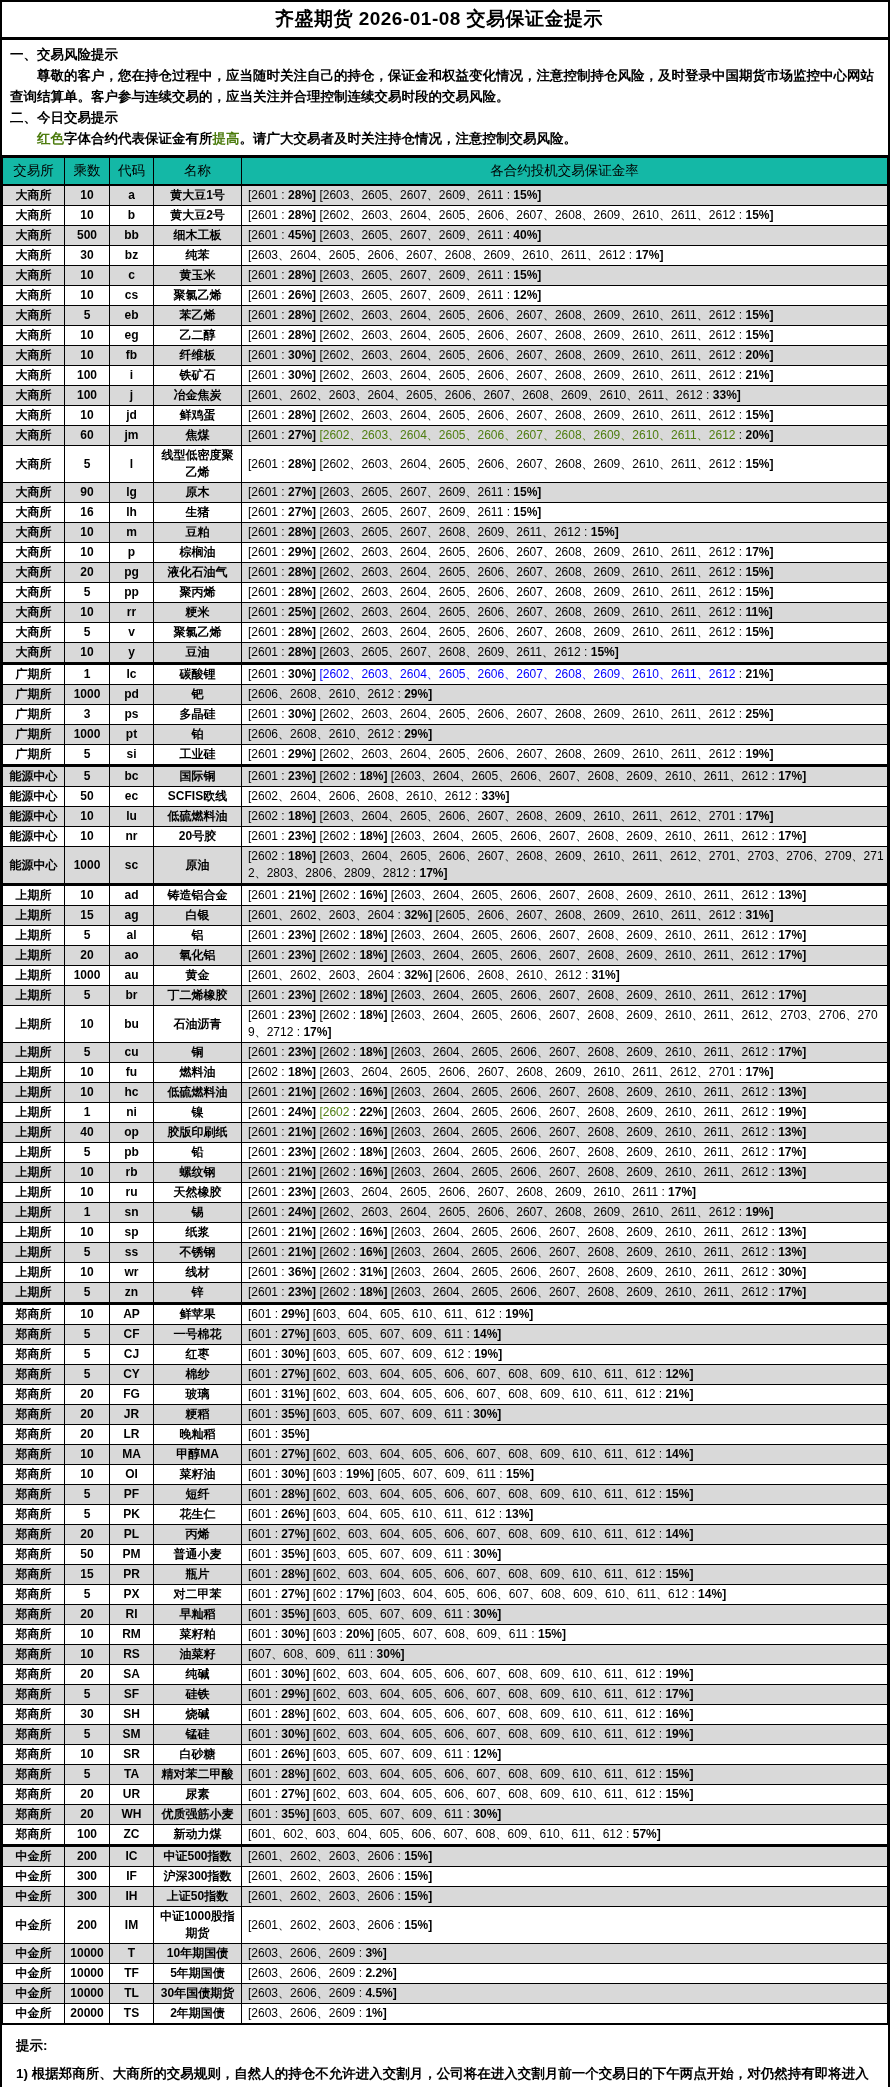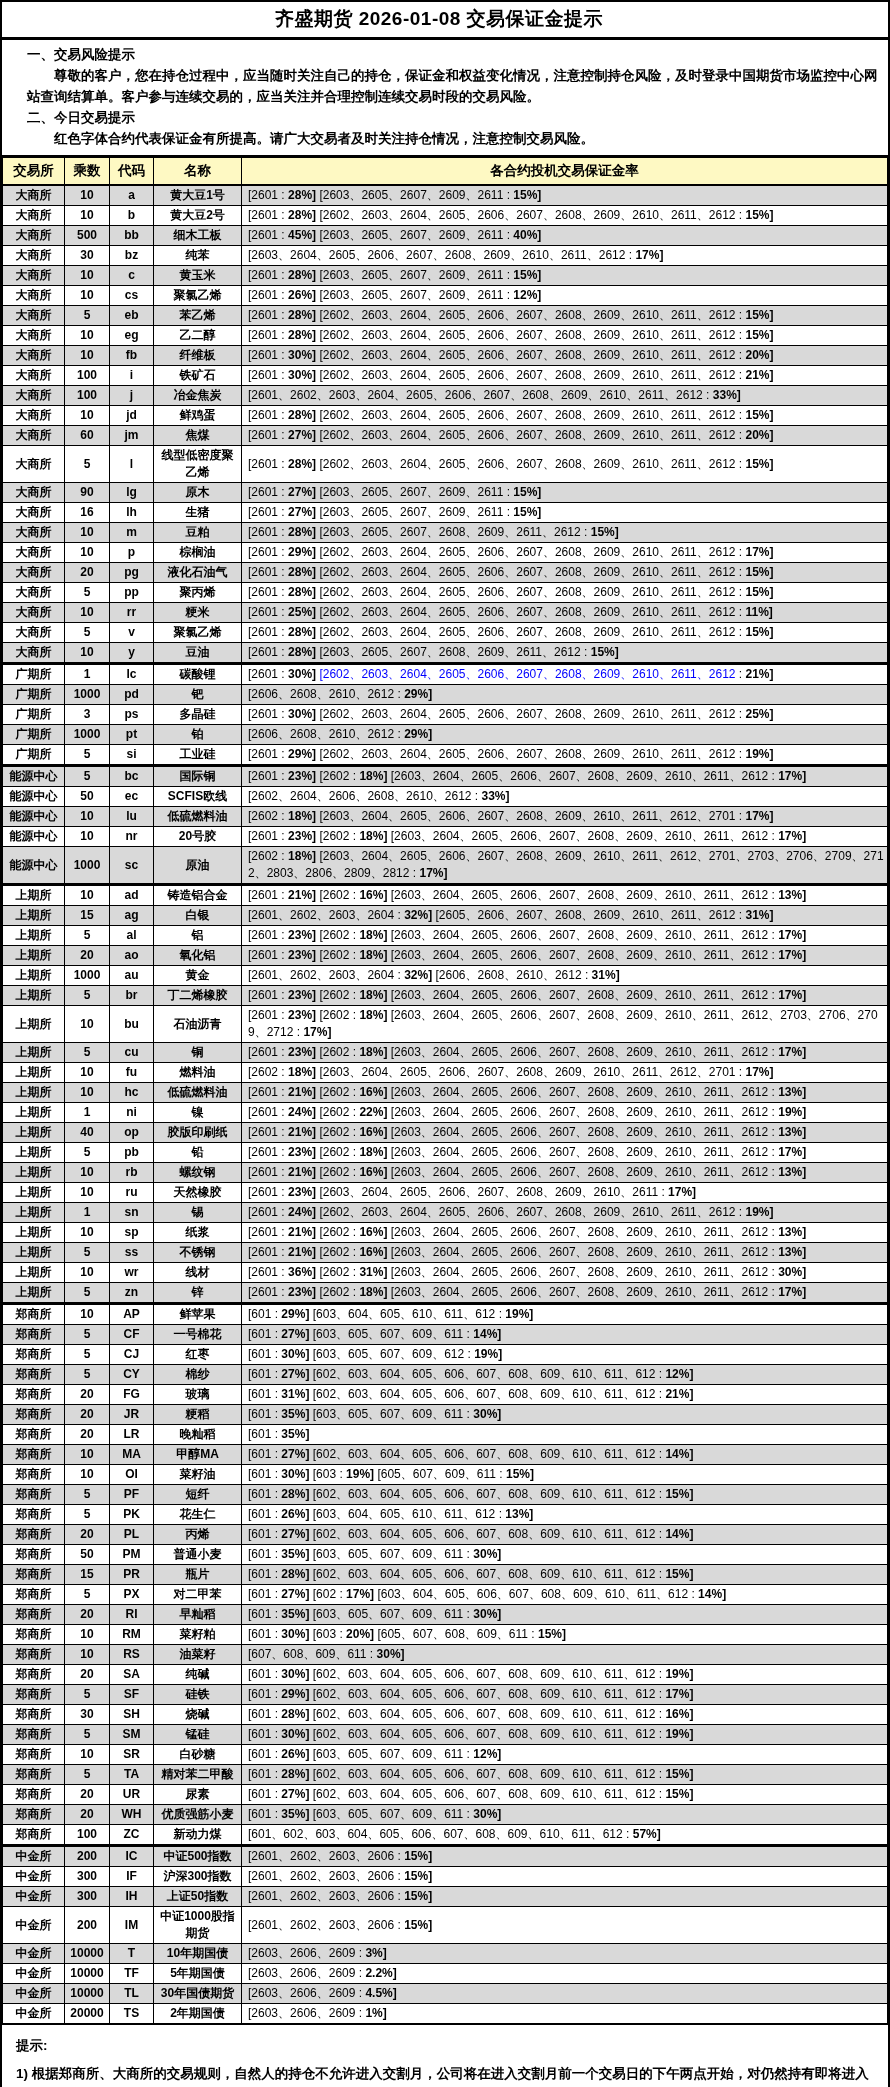--- a/index.html
+++ b/index.html
@@ -1,30 +1,30 @@
 <!DOCTYPE html>
 <html><head>
 <meta charset="utf-8">
 <style>
   html,body{margin:0;padding:0;background:#fff;}
   body{width:890px;font-family:"Liberation Sans","DejaVu Sans",sans-serif;color:#000;}
   .doc{box-sizing:border-box;width:890px;min-height:2087px;border:2px solid #000;background:#fff;}
   .title-bar{border-bottom:3px solid #000;text-align:center;padding:4px 12px 5px 0;}
   .title-bar h1{margin:0;font-size:19px;font-weight:bold;letter-spacing:0.5px;}
-  .intro{padding:4px 8px 6px 25px;font-size:13.5px;font-weight:600;line-height:21px;}
+  .intro{padding:4px 8px 6px 8px;font-size:13.5px;font-weight:600;line-height:21px;}
   .intro p{margin:0;}
   .intro .indent{text-indent:2em;}
-  .red{color:#000000;}
+  .red{color:#4d7c0f;}
   .blue{color:#0000ff;}
   table.margin-table{width:100%;border-collapse:collapse;table-layout:fixed;border-top:3px solid #000;}
   table.margin-table col.c1{width:62px;}
   table.margin-table col.c2{width:45px;}
   table.margin-table col.c3{width:44px;}
   table.margin-table col.c4{width:88px;}
-  table.margin-table th{border:1px solid #000;border-bottom:2px solid #000;background:#fef9c3;font-size:13.5px;font-weight:bold;padding:4px 2px;}
+  table.margin-table th{border:1px solid #000;border-bottom:2px solid #000;background:#14b8a6;font-size:13.5px;font-weight:normal;padding:4px 2px;}
   table.margin-table td{border:1px solid #000;font-size:12px;line-height:17px;padding:1px 2px;vertical-align:middle;}
   table.margin-table td.c-mid{text-align:center;font-weight:600;}
   table.margin-table td.c-rate{text-align:left;padding-left:6px;font-weight:normal;word-break:break-all;}
   table.margin-table td.c-rate b{font-weight:bold;}
   tr.stripe td{background:#d9d9d9;}
   tr.group-start td{border-top:3px solid #000;}
   .notes{border-top:1px solid #000;padding:4px 8px 6px 8px;font-size:13.5px;font-weight:600;line-height:22px;}
   .notes p{margin:6px;}
 </style>
 </head>

